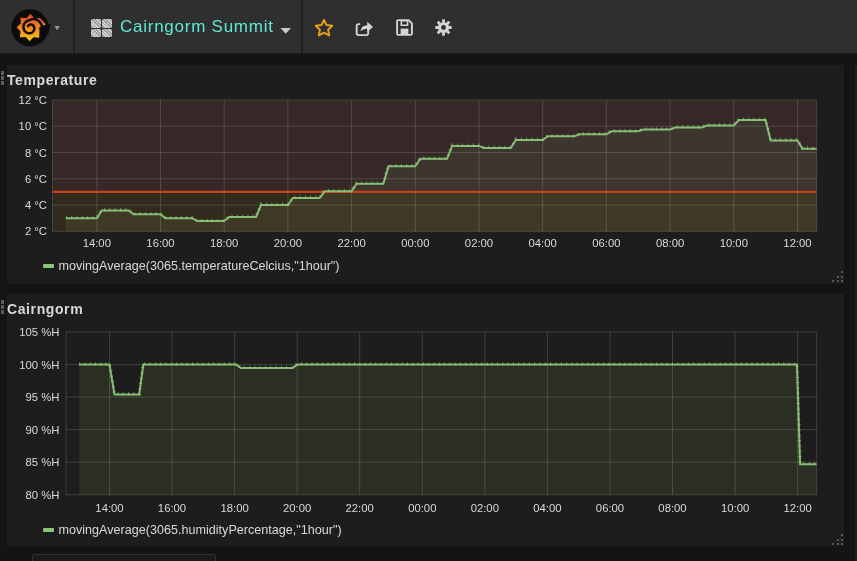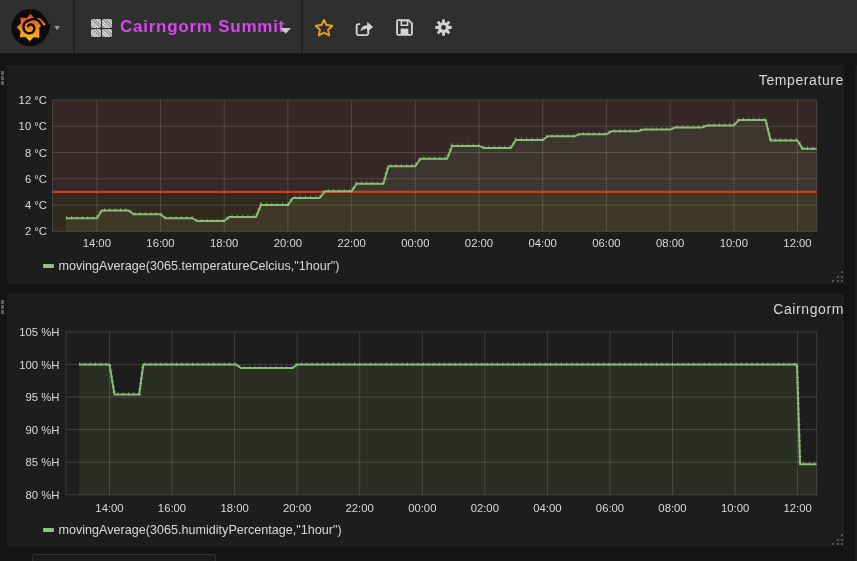--- a/index.html
+++ b/index.html
@@ -1,20 +1,20 @@
 <!DOCTYPE html>
 <html><head><meta charset="utf-8"><style>
 * {margin:0;padding:0;box-sizing:border-box}
 html,body {width:857px;height:561px;background:#141414;font-family:"Liberation Sans",sans-serif;overflow:hidden;position:relative}
 .navbar {position:absolute;left:0;top:0;width:857px;height:54px;background:#2f2f2f;border-bottom:1px solid #1e1e1e}
 .vsep {position:absolute;top:0;width:2px;height:54px;background:#1f1f1f}
-.navtitle {position:absolute;left:120px;top:0;height:54px;line-height:54px;color:#d946ef;font-size:17px;font-weight:700;letter-spacing:0.75px}
+.navtitle {position:absolute;left:120px;top:0;height:54px;line-height:54px;color:#5eead4;font-size:17px;font-weight:400;letter-spacing:0.75px}
 .gsq {position:absolute;width:10px;height:8.5px;border-radius:1.5px;background:repeating-linear-gradient(45deg,#d6d6d6 0 1.2px,#9b9b9b 1.2px 2.4px)}
 .panel {position:absolute;background:#1e1d1e}
-.ptitle {position:absolute;width:100%;text-align:right;color:#d8d9da;font-size:14px;font-weight:400;letter-spacing:0.6px}
+.ptitle {position:absolute;width:100%;text-align:left;color:#d8d9da;font-size:14px;font-weight:700;letter-spacing:0.6px}
 .axlab {font-family:"Liberation Sans",sans-serif;font-size:11.3px;fill:#d8d9da}
 .legend {position:absolute;color:#d8d9da;font-size:12.6px}
 .lswatch {display:inline-block;width:10.5px;height:4px;background:#8cc47c;border-radius:1px;vertical-align:2.5px;margin-right:5px}
 </style></head>
 <body>
 <div class="navbar">
 <svg width="74" height="54" style="position:absolute;left:0;top:0">
 <defs>
         <linearGradient id="fl" x1="0" y1="0" x2="0" y2="1">
 <stop offset="0" stop-color="#e0462a"></stop>

